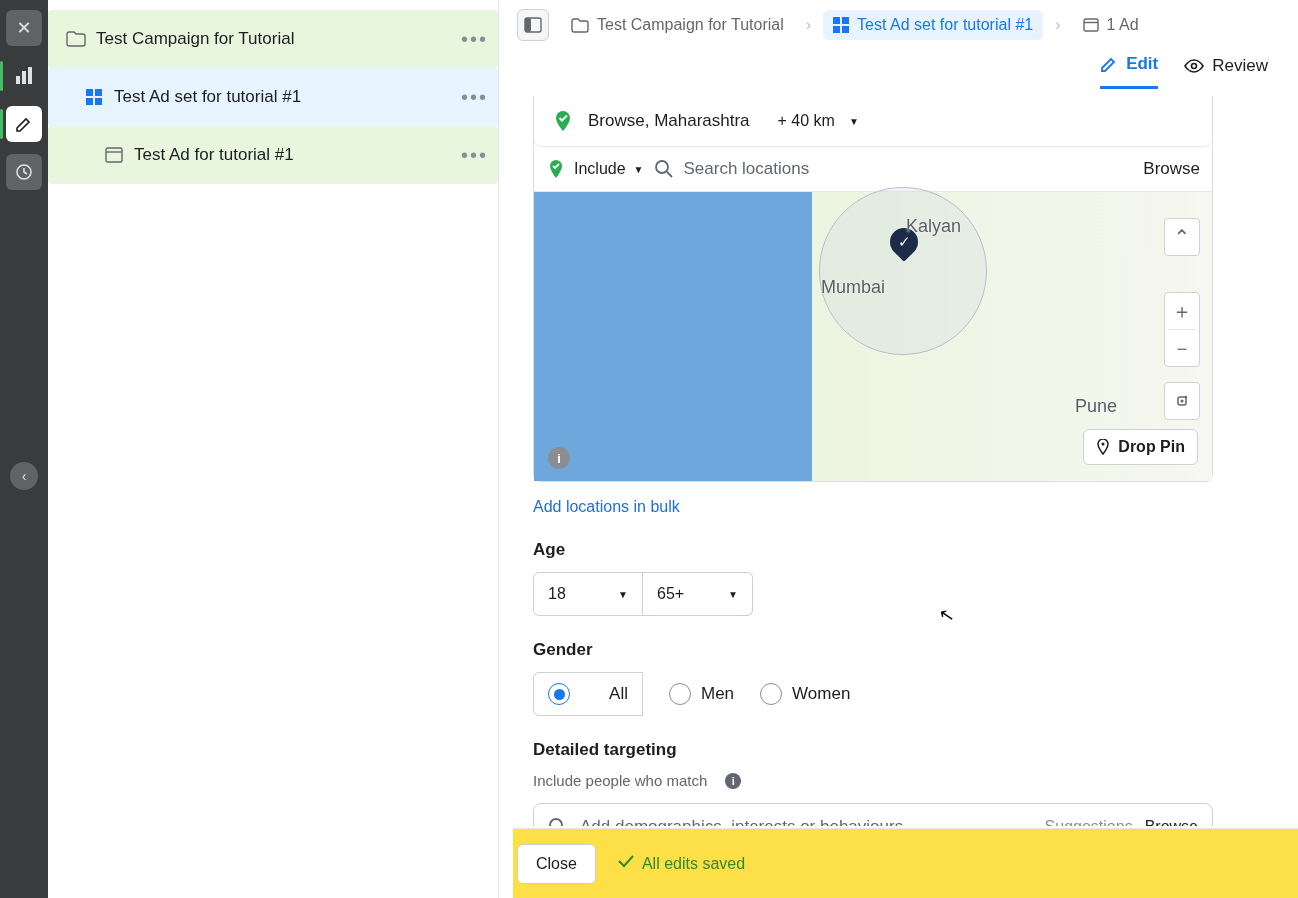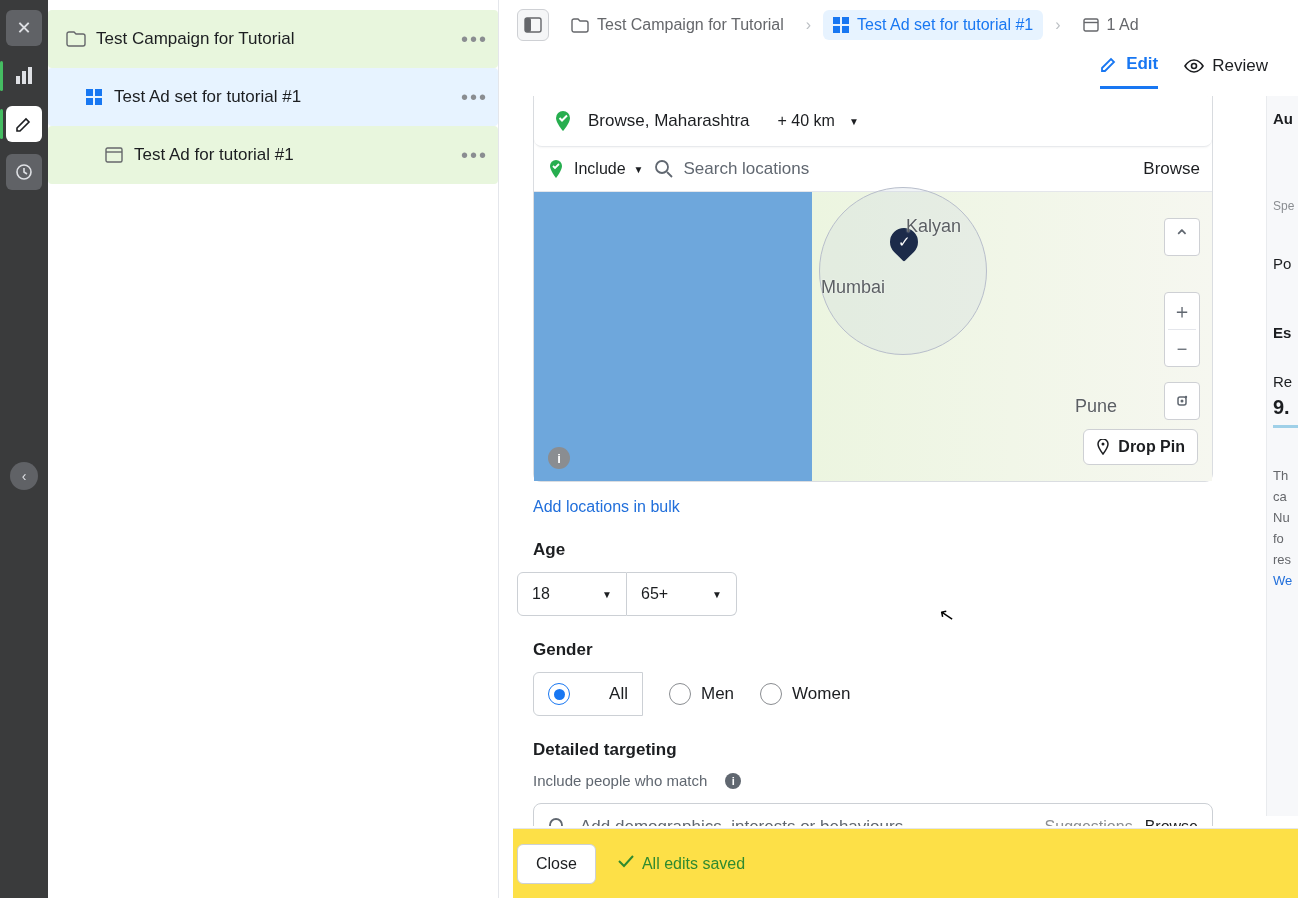--- a/index.html
+++ b/index.html
@@ -47,21 +47,21 @@
   .map-ctrl{position:absolute;right:12px;width:36px;border:1px solid #ced0d4;background:#fff;border-radius:4px;display:flex;flex-direction:column;align-items:center;color:#606770}
   .map-ctrl.top{top:26px}
   .map-ctrl.mid{top:100px}
   .map-ctrl .btn{height:36px;width:100%;display:flex;align-items:center;justify-content:center;font-size:20px}
   .map-ctrl .divider{width:80%;height:1px;background:#e4e6eb}
   .map-ctrl.gps{top:190px}
   .drop-pin{position:absolute;right:14px;bottom:16px;background:#fff;border:1px solid #ced0d4;border-radius:6px;padding:8px 12px;font-size:16px;font-weight:600;color:#1c1e21;display:flex;align-items:center;gap:8px}
   .map-info{position:absolute;left:14px;bottom:12px;width:22px;height:22px;border-radius:50%;background:#8a8d91;color:#fff;display:flex;align-items:center;justify-content:center;font-size:13px;font-weight:700}
   .bulk-link{color:#216fdb;font-size:16px;margin:16px 0 0 16px;display:inline-block}
   .section-label{font-size:17px;font-weight:600;color:#1c1e21;margin:24px 0 12px 16px}
-  .age-selects{display:flex;}
+  .age-selects{display:flex;margin-left:16px}
   .sel{border:1px solid #ccd0d5;height:44px;width:110px;display:flex;align-items:center;justify-content:space-between;padding:0 14px;font-size:16px;color:#1c1e21;background:#fff}
   .sel:first-child{border-radius:6px 0 0 6px}
   .sel:last-child{border-radius:0 6px 6px 0;border-left:none}
   .gender-row{display:flex;gap:26px;margin-left:16px;align-items:center}
   .radio{display:flex;align-items:center;gap:10px;font-size:17px;color:#1c1e21}
   .radio .dot{width:22px;height:22px;border:1.5px solid #8a8d91;border-radius:50%;display:flex;align-items:center;justify-content:center}
   .radio.sel .dot{border-color:#1877f2}
   .radio.sel .dot::after{content:"";width:11px;height:11px;background:#1877f2;border-radius:50%}
   .sub-label{font-size:15px;color:#606770;margin:6px 0 1px 16px;display:flex;align-items:flex-end;gap:18px}
   .targeting-input{margin:14px 16px 0 16px;border:1px solid #ccd0d5;border-radius:8px;height:48px;display:flex;align-items:center;padding:0 14px;gap:12px;width:680px}
@@ -302,35 +302,15 @@
   <div class="footer">
     <button class="close-btn">Close</button>
     <div class="saved">
       <svg width="16" height="13" viewBox="0 0 16 13">
           <path d="M1 6l5 5L15 1" stroke="#2f8a2f" stroke-width="2" fill="none"></path>
         </svg>
       <span>All edits saved</span>
     </div>
   </div>
 
-  <div class="side-panel">
-    <div style="font-weight:700">Au</div>
-    <div style="height:60px"></div>
-    <div style="font-size:12px;color:#8a8d91">Spe</div>
-    <div style="height:30px"></div>
-    <div>Po</div>
-    <div style="height:40px"></div>
-    <div style="font-weight:700">Es</div>
-    <div style="height:20px"></div>
-    <div>Re</div>
-    <div style="font-weight:700;font-size:20px">9.</div>
-    <div style="height:3px;background:#9fd0e8;margin:4px 0"></div>
-    <div style="height:30px"></div>
-    <div style="font-size:13px;color:#65676b">Th</div>
-    <div style="font-size:13px;color:#65676b">ca</div>
-    <div style="font-size:13px;color:#65676b">Nu</div>
-    <div style="font-size:13px;color:#65676b">fo</div>
-    <div style="font-size:13px;color:#65676b">res</div>
-    <div style="font-size:13px;color:#216fdb">We</div>
-  </div>
 </div>
 
 <div class="mouse-cursor">↖</div>
 
 </body></html>

